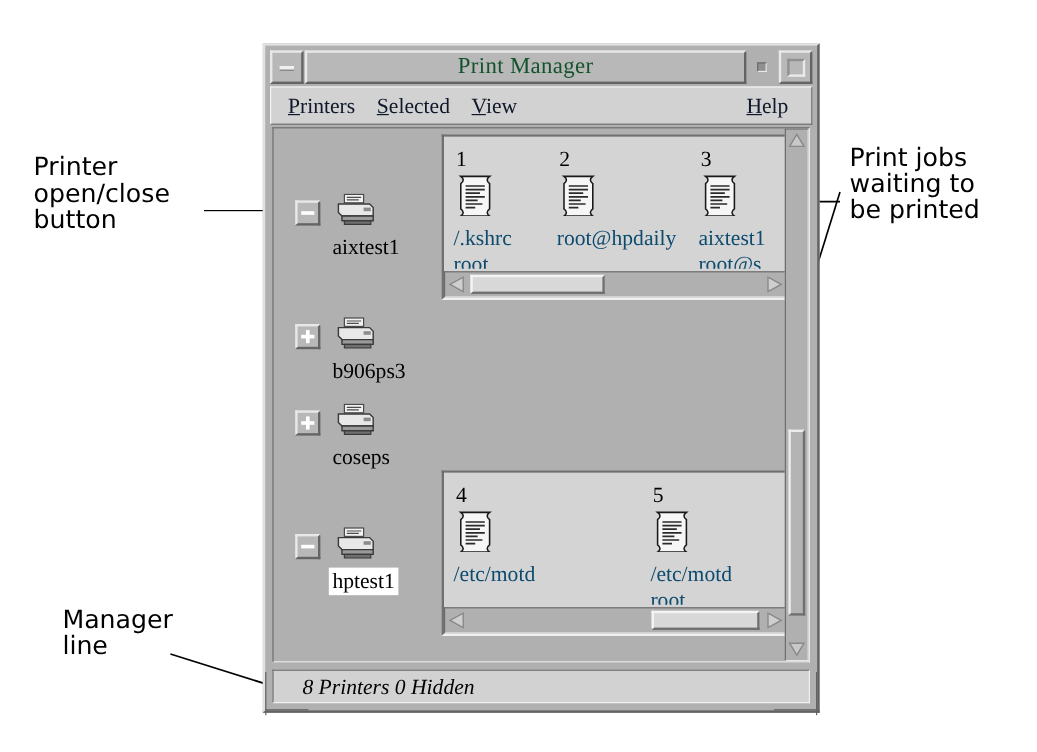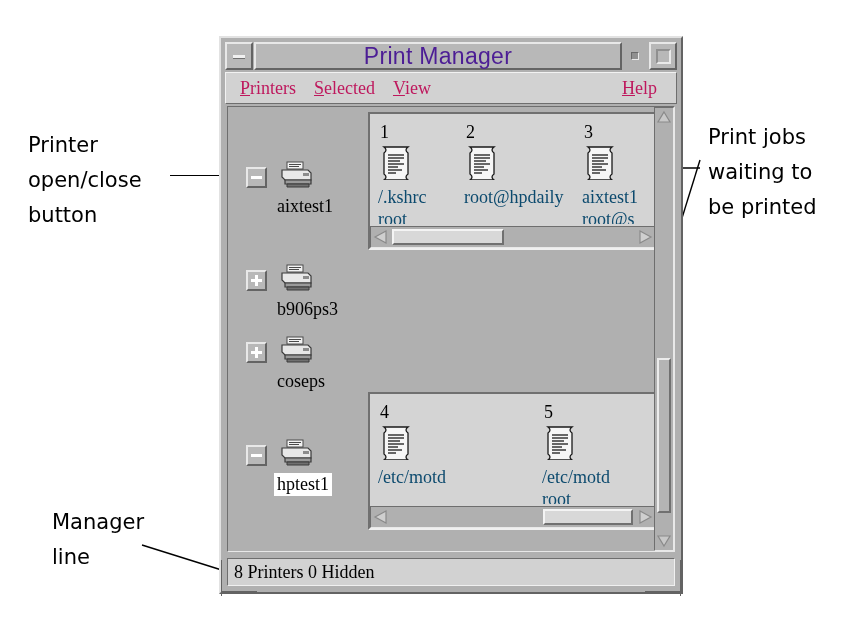--- a/index.html
+++ b/index.html
@@ -13,21 +13,21 @@
     position: relative;
     overflow: hidden;
     font-family: "Liberation Serif", serif;
   }
 
   
   .annot {
     position: absolute;
     font-family: "DejaVu Sans", sans-serif;
     font-size: 21px;
-    line-height: 35px;
+    line-height: 22px;
     color: #000000;
     white-space: pre;
   }
   .annot-line {
     position: absolute;
     background: #000000;
   }
   svg.leader {
     position: absolute;
     overflow: visible;
@@ -101,23 +101,23 @@
     border-left: 2px solid #e8e8e8;
     border-right: 2px solid #646464;
     border-bottom: 2px solid #646464;
     box-sizing: border-box;
     display: flex;
     align-items: center;
     justify-content: center;
     margin: 0 1px;
   }
   #title-text {
-    font-family: Liberation Sans, sans-serif;
-    font-size: 23px;
-    color: #4c1d95;
+    font-family: Liberation Serif, serif;
+    font-size: 19px;
+    color: #14532d;
     letter-spacing: 0.3px;
   }
   #btn-lower {
     width: 24px;
     height: 28px;
     flex: 0 0 auto;
     display: flex;
     align-items: center;
     justify-content: center;
   }
@@ -162,21 +162,21 @@
     border-left: 1px solid #f2f2f2;
     border-right: 1px solid #6e6e6e;
     border-bottom: 1px solid #6e6e6e;
     box-sizing: border-box;
     display: flex;
     align-items: center;
   }
   .menu-item {
     font-family: "Liberation Serif", serif;
     font-size: 18px;
-    color: #be185d;
+    color: #0f172a;
     padding: 0 9px;
     cursor: default;
     white-space: nowrap;
   }
   .menu-item .mn {
     text-decoration: underline;
   }
   #menu-left {
     display: flex;
     align-items: center;
@@ -378,21 +378,22 @@
     bottom: 6px;
     height: 28px;
     background: #d2d2d2;
     border-top: 1px solid #6e6e6e;
     border-left: 1px solid #6e6e6e;
     border-right: 1px solid #f0f0f0;
     border-bottom: 1px solid #f0f0f0;
     box-sizing: border-box;
     display: flex;
     align-items: center;
-    padding-left: 6px;
+    padding-left: 24px;
+    font-style: italic;
   }
   #status-text {
     font-family: "Liberation Serif", serif;
     font-size: 18px;
     color: #000000;
   }
 </style>
 </head>
 <body>
 

